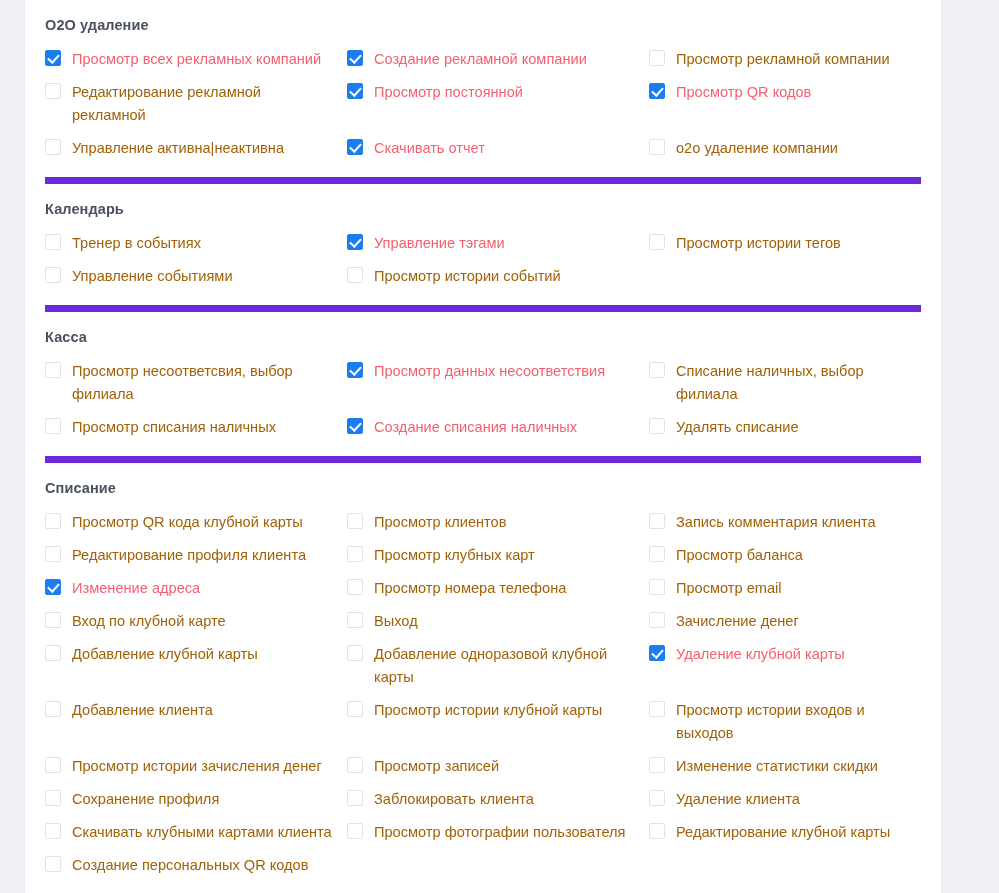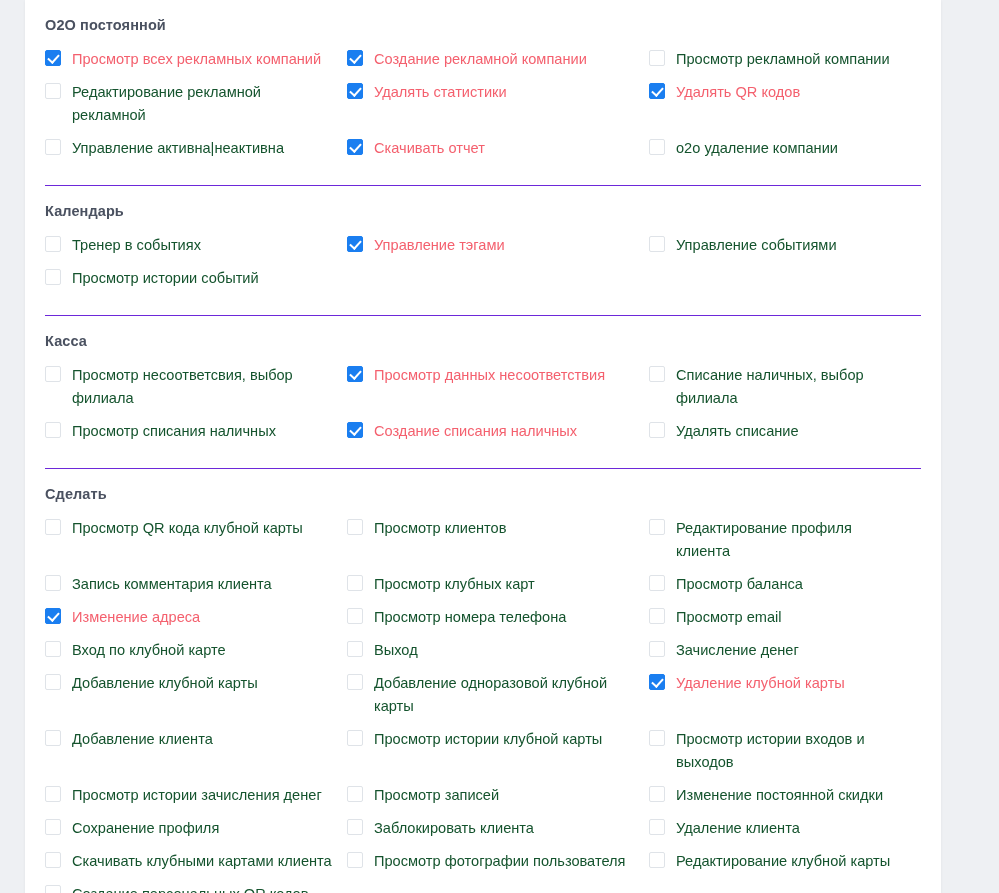--- a/index.html
+++ b/index.html
@@ -27,22 +27,21 @@
     background: #ffffff;
     box-shadow: 0 1px 3px rgba(0,0,0,0.06);
   }
   .card-inner {
     padding: 0 20px 0 20px;
   }
   .section {
     padding: 0;
   }
   .section + .section .section-head {
-    border-top: 1px solid #6d28d9;
-    margin-top: 8px;
+    border-top: 7px solid #6d28d9;
   }
   .section-head {
     padding: 16px 0 9px 0;
   }
   .section-title {
     font-size: 14.5px;
     font-weight: bold;
     color: #4a5160;
     letter-spacing: 0.1px;
     line-height: 18px;
@@ -84,63 +83,63 @@
     top: 1px;
     width: 5px;
     height: 9px;
     border: solid #ffffff;
     border-width: 0 2px 2px 0;
     transform: rotate(42deg);
   }
   .lbl {
     font-size: 14.6px;
     line-height: 23px;
-    color: #14532d;
+    color: #a16207;
     font-weight: 400;
     word-wrap: break-word;
   }
   .lbl.sel {
     color: #f4606e;
   }
 </style>
 </head>
 <body>
 
 <div id="root">
   <div class="card">
     <div class="card-inner" id="sections-host">
 
     <div class="section">
           <div class="section-head">
-            <h3 class="section-title">O2O постоянной</h3>
+            <h3 class="section-title">O2O удаление</h3>
           </div>
           <div class="grid">
             <div class="cb-item">
               <span class="box on"></span>
               <span class="lbl sel">Просмотр всех рекламных компаний</span>
             </div>
             <div class="cb-item">
               <span class="box on"></span>
               <span class="lbl sel">Создание рекламной компании</span>
             </div>
             <div class="cb-item">
               <span class="box"></span>
               <span class="lbl">Просмотр рекламной компании</span>
             </div>
             <div class="cb-item">
               <span class="box"></span>
               <span class="lbl">Редактирование рекламной рекламной</span>
             </div>
             <div class="cb-item">
               <span class="box on"></span>
-              <span class="lbl sel">Удалять статистики</span>
-            </div>
-            <div class="cb-item">
-              <span class="box on"></span>
-              <span class="lbl sel">Удалять QR кодов</span>
+              <span class="lbl sel">Просмотр постоянной</span>
+            </div>
+            <div class="cb-item">
+              <span class="box on"></span>
+              <span class="lbl sel">Просмотр QR кодов</span>
             </div>
             <div class="cb-item">
               <span class="box"></span>
               <span class="lbl">Управление активна|неактивна</span>
             </div>
             <div class="cb-item">
               <span class="box on"></span>
               <span class="lbl sel">Скачивать отчет</span>
             </div>
             <div class="cb-item">
@@ -157,20 +156,24 @@
             <div class="cb-item">
               <span class="box"></span>
               <span class="lbl">Тренер в событиях</span>
             </div>
             <div class="cb-item">
               <span class="box on"></span>
               <span class="lbl sel">Управление тэгами</span>
             </div>
             <div class="cb-item">
               <span class="box"></span>
+              <span class="lbl">Просмотр истории тегов</span>
+            </div>
+            <div class="cb-item">
+              <span class="box"></span>
               <span class="lbl">Управление событиями</span>
             </div>
             <div class="cb-item">
               <span class="box"></span>
               <span class="lbl">Просмотр истории событий</span>
             </div>
             <div class="cb-item empty"></div>
           </div>
         </div>
         <div class="section">
@@ -199,41 +202,41 @@
               <span class="lbl sel">Создание списания наличных</span>
             </div>
             <div class="cb-item">
               <span class="box"></span>
               <span class="lbl">Удалять списание</span>
             </div>
           </div>
         </div>
         <div class="section">
           <div class="section-head">
-            <h3 class="section-title">Сделать</h3>
+            <h3 class="section-title">Списание</h3>
           </div>
           <div class="grid">
             <div class="cb-item">
               <span class="box"></span>
               <span class="lbl">Просмотр QR кода клубной карты</span>
             </div>
             <div class="cb-item">
               <span class="box"></span>
               <span class="lbl">Просмотр клиентов</span>
             </div>
             <div class="cb-item">
               <span class="box"></span>
+              <span class="lbl">Запись комментария клиента</span>
+            </div>
+            <div class="cb-item">
+              <span class="box"></span>
               <span class="lbl">Редактирование профиля клиента</span>
             </div>
             <div class="cb-item">
               <span class="box"></span>
-              <span class="lbl">Запись комментария клиента</span>
-            </div>
-            <div class="cb-item">
-              <span class="box"></span>
               <span class="lbl">Просмотр клубных карт</span>
             </div>
             <div class="cb-item">
               <span class="box"></span>
               <span class="lbl">Просмотр баланса</span>
             </div>
             <div class="cb-item">
               <span class="box on"></span>
               <span class="lbl sel">Изменение адреса</span>
             </div>
@@ -284,21 +287,21 @@
             <div class="cb-item">
               <span class="box"></span>
               <span class="lbl">Просмотр истории зачисления денег</span>
             </div>
             <div class="cb-item">
               <span class="box"></span>
               <span class="lbl">Просмотр записей</span>
             </div>
             <div class="cb-item">
               <span class="box"></span>
-              <span class="lbl">Изменение постоянной скидки</span>
+              <span class="lbl">Изменение статистики скидки</span>
             </div>
             <div class="cb-item">
               <span class="box"></span>
               <span class="lbl">Сохранение профиля</span>
             </div>
             <div class="cb-item">
               <span class="box"></span>
               <span class="lbl">Заблокировать клиента</span>
             </div>
             <div class="cb-item">

